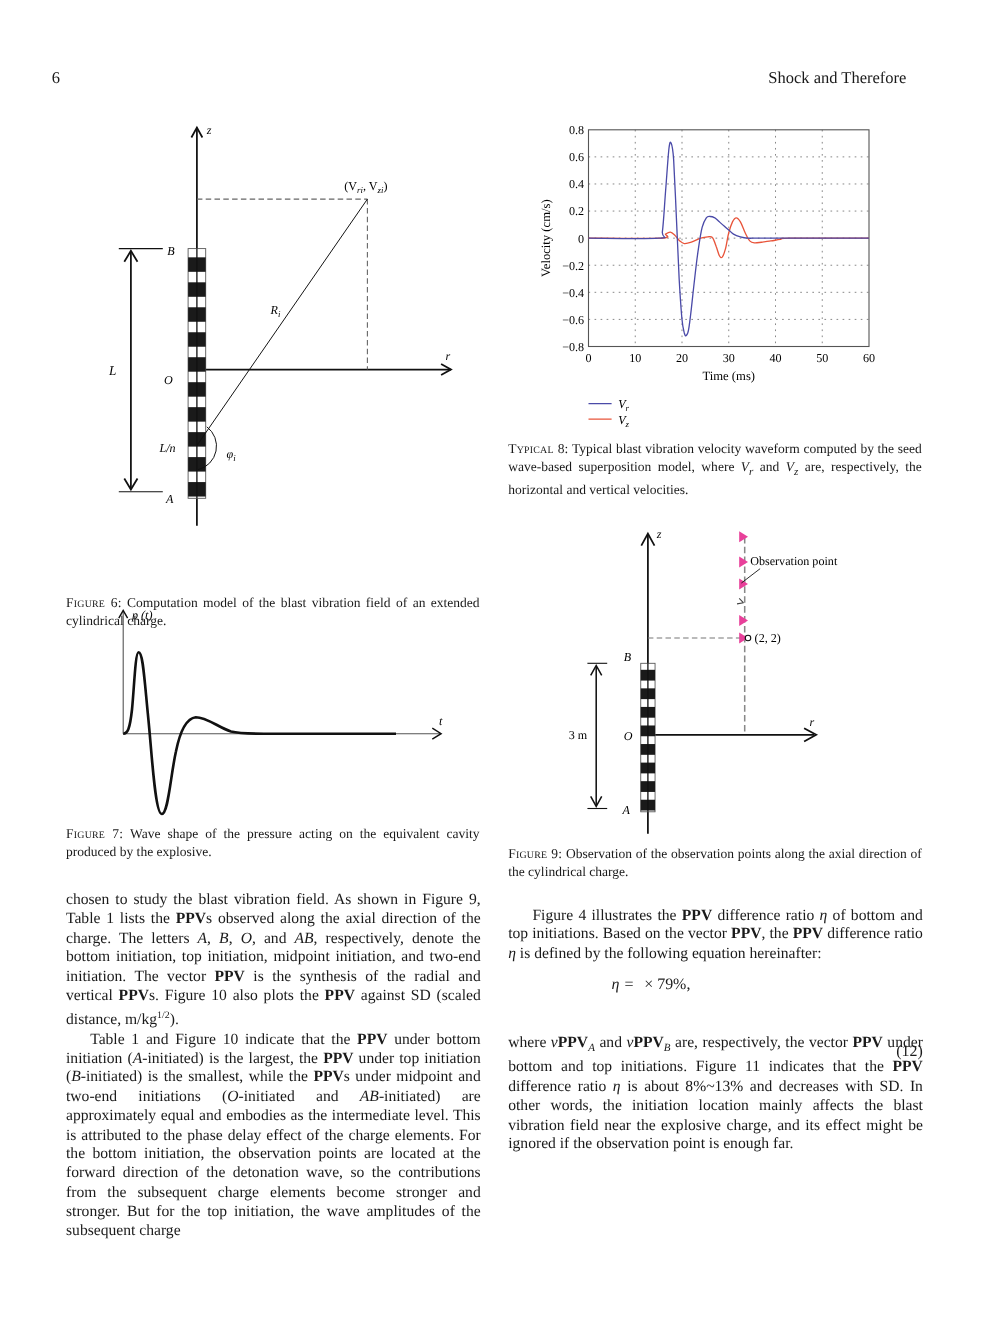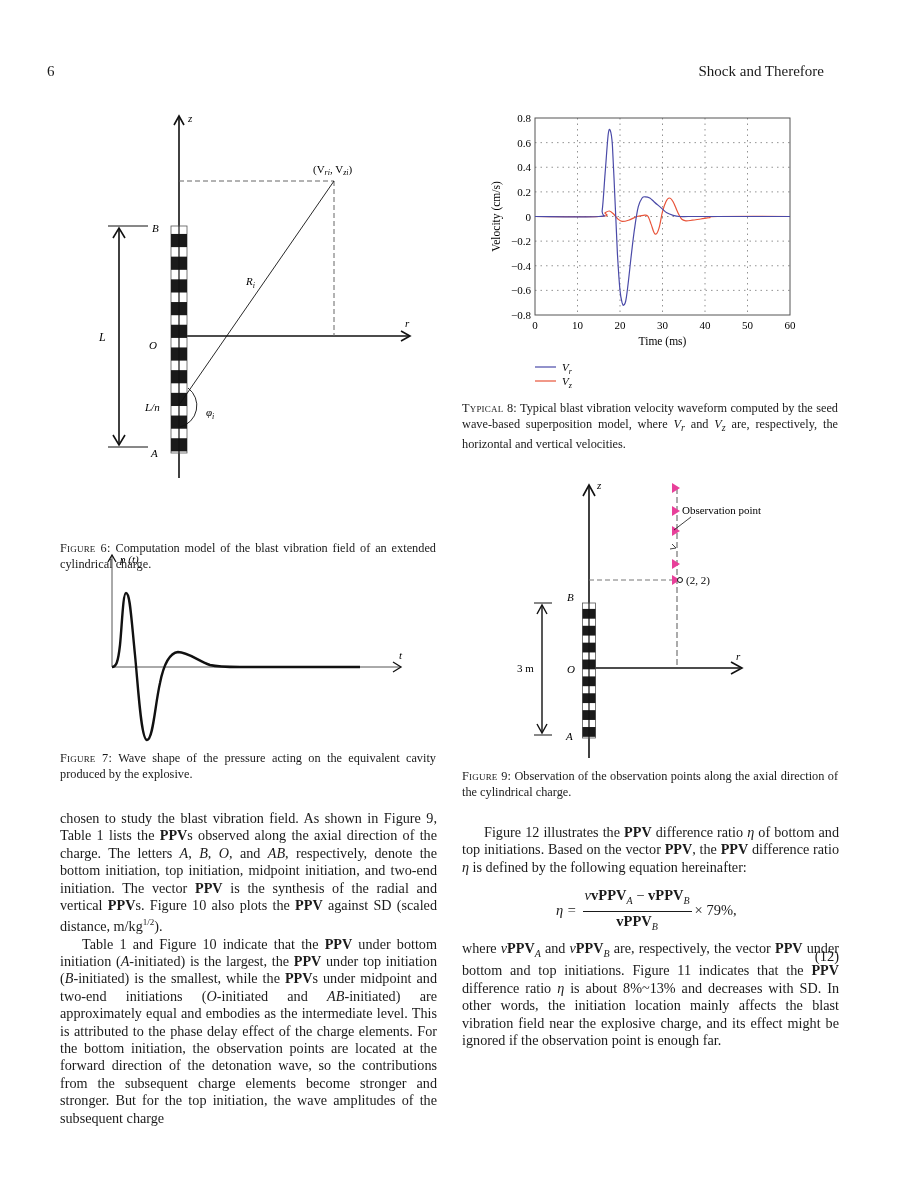--- a/index.html
+++ b/index.html
@@ -200,26 +200,22 @@
 <div class="abs caption" style="left:462px;top:768px;width:376px;">
   <span class="sc">Figure 9:</span><span> Observation of the observation points along the axial direction of the cylindrical charge.</span>
 </div>
 
 <div class="abs body-text" style="left:60px;top:810px;width:377px;">
   <p><span>chosen to study the blast vibration field. As shown in Figure 9, Table 1 lists the </span><b>PPV</b><span>s observed along the axial direction of the charge. The letters </span><i>A</i><span>, </span><i>B</i><span>, </span><i>O</i><span>, and </span><i>AB</i><span>, respectively, denote the bottom initiation, top initiation, midpoint initiation, and two-end initiation. The vector </span><b>PPV</b><span> is the synthesis of the radial and vertical </span><b>PPV</b><span>s. Figure 10 also plots the </span><b>PPV</b><span> against SD (scaled distance, m/kg</span><sup style="font-size: 9px;">1/2</sup><span>).</span></p>
   <p class="ind last"><span>Table 1 and Figure 10 indicate that the </span><b>PPV</b><span> under bottom initiation (</span><i>A</i><span>-initiated) is the largest, the </span><b>PPV</b><span> under top initiation (</span><i>B</i><span>-initiated) is the smallest, while the </span><b>PPV</b><span>s under midpoint and two-end initiations (</span><i>O</i><span>-initiated and </span><i>AB</i><span>-initiated) are approximately equal and embodies as the intermediate level. This is attributed to the phase delay effect of the charge elements. For the bottom initiation, the observation points are located at the forward direction of the detonation wave, so the contributions from the subsequent charge elements become stronger and stronger. But for the top initiation, the wave amplitudes of the subsequent charge</span></p>
 </div>
 
 <div class="abs body-text" style="left:462px;top:824px;width:377px;">
-  <p class="ind last"><span>Figure 12 illustrates the </span><b>PPV</b><span> difference ratio </span><i>η</i><span> of bottom and top initiations. Based on the vector </span><b>PPV</b><span>, the </span><b>PPV</b><span> difference ratio </span><i>η</i><span> is defined by the following equation hereinafter:</span></p>
+  <p class="ind last"><span>Figure 4 illustrates the </span><b>PPV</b><span> difference ratio </span><i>η</i><span> of bottom and top initiations. Based on the vector </span><b>PPV</b><span>, the </span><b>PPV</b><span> difference ratio </span><i>η</i><span> is defined by the following equation hereinafter:</span></p>
   <div class="eq" style="position:relative;height:54px;margin:6px 0 4px;">
     <div style="position:absolute;left:94px;top:5px;display:flex;align-items:center;">
       <i style="margin-right:6px;">η =</i>
-      <span class="frac">
-        <span class="num"><i>v</i><b style="font-style:normal">vPPV</b><sub>A</sub><span> − </span><b>vPPV</b><sub>B</sub></span>
-        <span class="den"><b>vPPV</b><sub>B</sub></span>
-      </span>
       <span style="margin-left:3px;">× 79%,</span>
     </div>
     <span style="position:absolute;right:0;top:18px;margin-top:48px;">(12)</span>
   </div>
   <p class="last"><span>where </span><i>v</i><b>PPV</b><sub>A</sub><span> and </span><i>v</i><b>PPV</b><sub>B</sub><span> are, respectively, the vector </span><b>PPV</b><span> under bottom and top initiations. Figure 11 indicates that the </span><b>PPV</b><span> difference ratio </span><i>η</i><span> is about 8%~13% and decreases with SD. In other words, the initiation location mainly affects the blast vibration field near the explosive charge, and its effect might be ignored if the observation point is enough far.</span></p>
 </div>
 
 </body></html>

